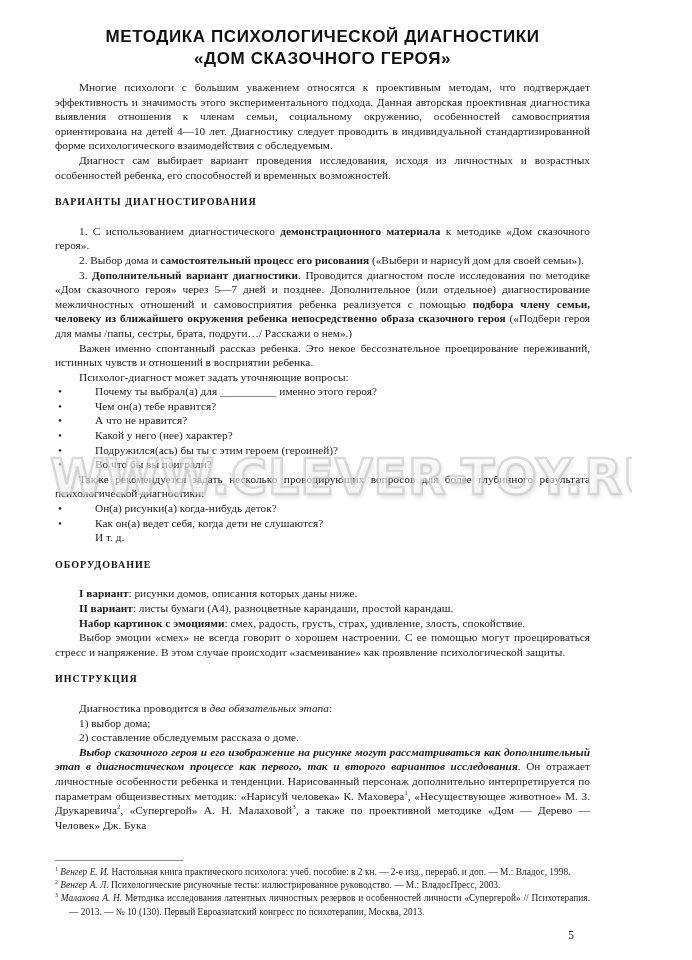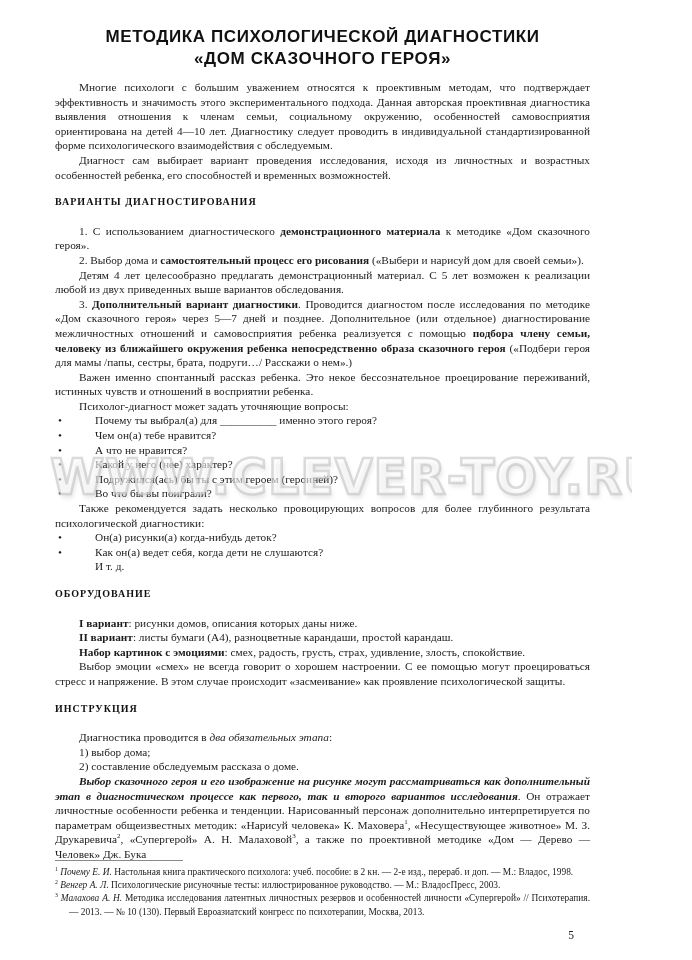--- a/index.html
+++ b/index.html
@@ -64,21 +64,20 @@
     <span>«ДОМ СКАЗОЧНОГО ГЕРОЯ»</span>
   </h1>
 
   <p class="jus ind"><span>Многие психологи с большим уважением относятся к проективным методам, что подтверждает эффективность и значимость этого экспериментального подхода. Данная авторская проективная диагностика выявления отношения к членам семьи, социальному окружению, особенностей самовосприятия ориентирована на детей 4—10 лет. Диагностику следует проводить в индивидуальной стандартизированной форме психологического взаимодействия с обследуемым.</span></p>
   <p class="jus ind"><span>Диагност сам выбирает вариант проведения исследования, исходя из личностных и возрастных особенностей ребенка, его способностей и временных возможностей.</span></p>
 
   <div class="shead">ВАРИАНТЫ ДИАГНОСТИРОВАНИЯ</div>
 
   <p class="jus ind"><span>1. С использованием диагностического </span><span class="b">демонстрационного материала</span><span> к методике «Дом сказочного героя».</span></p>
   <p class="jus ind"><span>2. Выбор дома и </span><span class="b">самостоятельный процесс его рисования</span><span> («Выбери и нарисуй дом для своей семьи»).</span></p>
-  <p class="jus ind"><span>Детям 4 лет целесообразно предлагать демонстрационный материал. С 5 лет возможен к реализации любой из двух приведенных выше вариантов обследования.</span></p>
   <p class="jus ind"><span>3. </span><span class="b">Дополнительный вариант диагностики</span><span>. Проводится диагностом после исследования по методике «Дом сказочного героя» через 5—7 дней и позднее. Дополнительное (или отдельное) диагностирование межличностных отношений и самовосприятия ребенка реализуется с помощью </span><span class="b">подбора члену семьи, человеку из ближайшего окружения ребенка непосредственно образа сказочного героя</span><span> («Подбери героя для мамы /папы, сестры, брата, подруги…/ Расскажи о нем».)</span></p>
   <p class="jus ind"><span>Важен именно спонтанный рассказ ребенка. Это некое бессознательное проецирование переживаний, истинных чувств и отношений в восприятии ребенка.</span></p>
 
   <p class="ind">Психолог-диагност может задать уточняющие вопросы:</p>
 
   <div class="q">
     <span class="qm">•</span>
     <span>Почему ты выбрал(а) для __________ именно этого героя?</span>
   </div>
   <div class="q">
@@ -125,20 +124,20 @@
 
   <p class="ind"><span>Диагностика проводится в </span><span class="i">два обязательных этапа</span><span>:</span></p>
   <p class="ind">1) выбор дома;</p>
   <p class="ind">2) составление обследуемым рассказа о доме.</p>
   <p class="jus ind"><span class="b i">Выбор сказочного героя и его изображение на рисунке могут рассматриваться как дополнительный этап в диагностическом процессе как первого, так и второго вариантов исследования</span><span>. Он отражает личностные особенности ребенка и тенденции. Нарисованный персонаж дополнительно интерпретируется по параметрам общеизвестных методик: «Нарисуй человека» К. Маховера</span><sup>1</sup><span>, «Несуществующее животное» М. З. Друкаревича</span><sup>2</sup><span>, «Супергерой» А. Н. Малаховой</span><sup>3</sup><span>, а также по проективной методике «Дом — Дерево — Человек» Дж. Бука</span></p>
 
   <div class="watermark">WWW.CLEVER-TOY.RU</div>
 
   <div class="footnotes">
     <div class="fnrule"></div>
-    <p class="fn"><sup>1</sup><span> </span><span class="i">Почему Е. И.</span><span> Настольная книга практического психолога: учеб. пособие: в 2 кн. — 2-е изд., перераб. и доп. — М.: Владос, 1998.</span></p>
+    <p class="fn"><sup>1</sup><span> </span><span class="i">Венгер Е. И.</span><span> Настольная книга практического психолога: учеб. пособие: в 2 кн. — 2-е изд., перераб. и доп. — М.: Владос, 1998.</span></p>
     <p class="fn"><sup>2</sup><span> </span><span class="i">Венгер А. Л.</span><span> Психологические рисуночные тесты: иллюстрированное руководство. — М.: ВладосПресс, 2003.</span></p>
     <p class="fn"><sup>3</sup><span> </span><span class="i">Малахова А. Н.</span><span> Методика исследования латентных личностных резервов и особенностей личности «Супергерой» // Психотерапия. — 2013. — № 10 (130). Первый Евроазиатский конгресс по психотерапии, Москва, 2013.</span></p>
   </div>
 
   <div class="pagenum">5</div>
 
 </div>
 
 </body></html>

